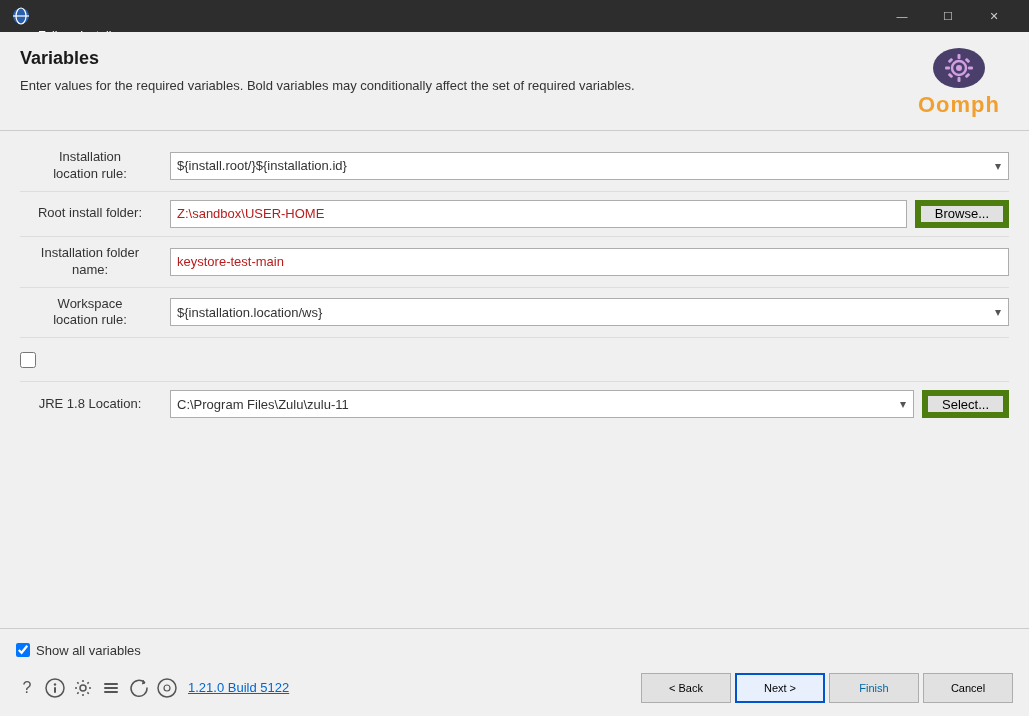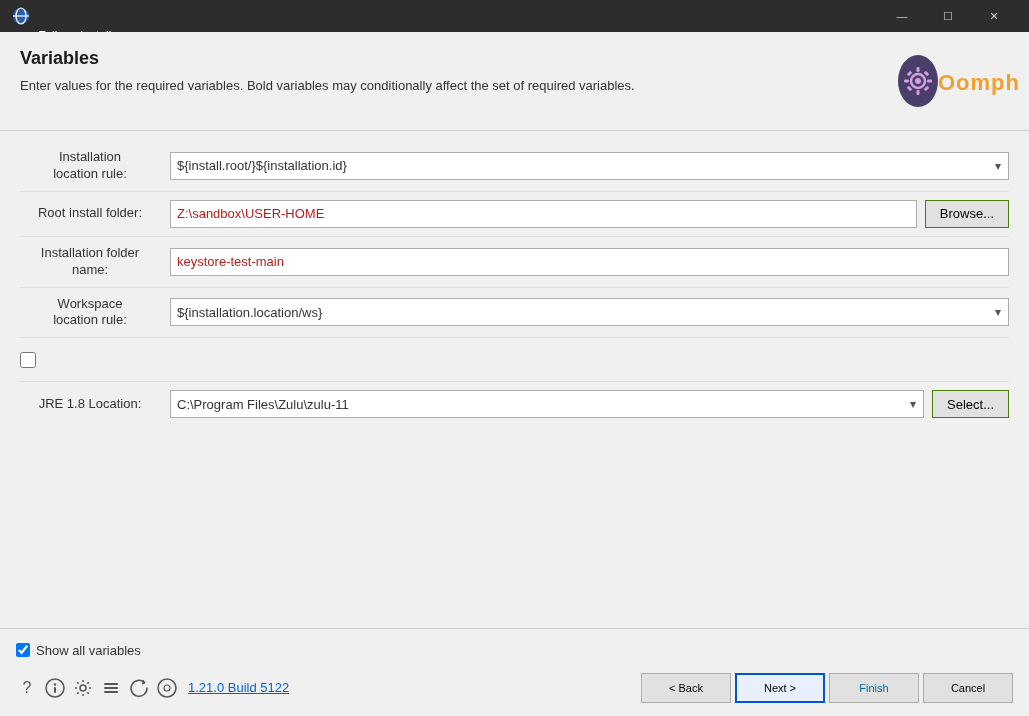--- a/index.html
+++ b/index.html
@@ -76,21 +76,21 @@
     }
     .header-subtitle {
       font-size: 13px;
       color: #333;
       line-height: 1.4;
     }
     .oomph-logo {
       width: 100px;
       height: 70px;
       display: flex;
-      flex-direction: row;
+      flex-direction: column;
       align-items: center;
       justify-content: center;
       margin-left: 20px;
     }
     .oomph-circle {
       width: 52px;
       height: 52px;
       border-radius: 50%;
       background: #4a3f6b;
       display: flex;
@@ -169,21 +169,21 @@
       border: 1px solid #adadad;
       background: #fff;
       font-size: 13px;
       color: #333;
       appearance: none;
       -webkit-appearance: none;
     }
     .btn-browse, .btn-select {
       height: 28px;
       padding: 0 14px;
-      border: 1px solid #4d7c0f;
+      border: 6px solid #4d7c0f;
       background: #e1e1e1;
       font-size: 13px;
       cursor: pointer;
       white-space: nowrap;
     }
     .checkbox-input {
       width: 16px;
       height: 16px;
       margin: 0;
       cursor: pointer;

